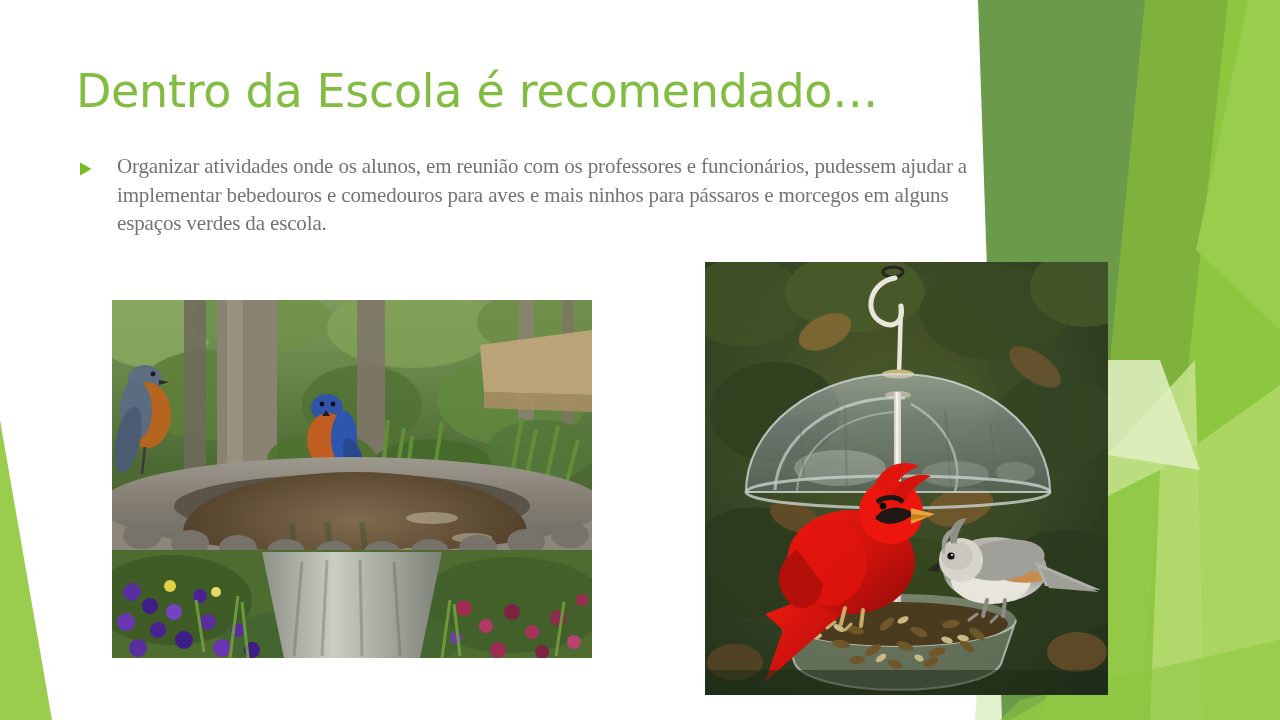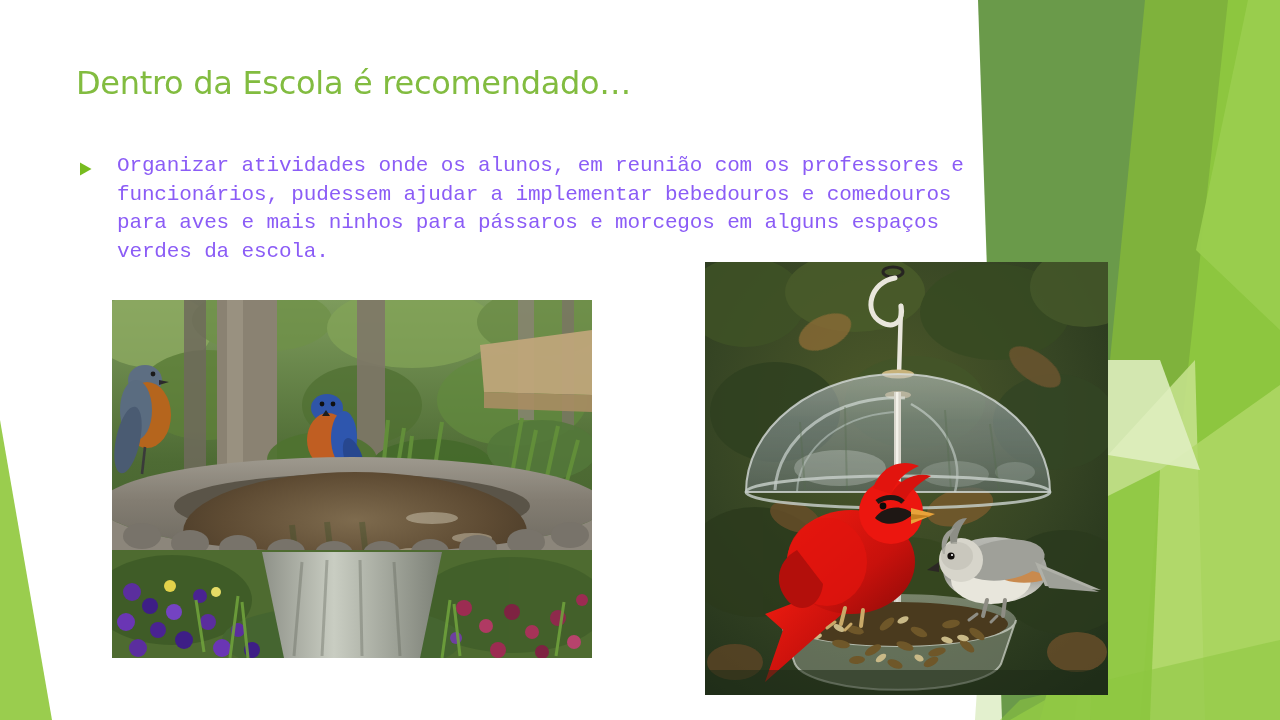--- a/index.html
+++ b/index.html
@@ -27,21 +27,21 @@
     width: 1280px;
     height: 720px;
   }
 
   
   #title {
     position: absolute;
     left: 76px;
     top: 66px;
     width: 860px;
-    font-size: 32px;
+    font-size: 46px;
     line-height: 1.1;
     font-weight: normal;
     letter-spacing: -0.3px;
     color: #82BC40;
     font-family: "DejaVu Sans", sans-serif;
     white-space: nowrap;
   }
 
   
   #body-block {
@@ -55,24 +55,24 @@
   .bullet-marker {
     flex: 0 0 auto;
     width: 22px;
     margin-top: 9px;
     line-height: 0;
   }
   .bullet-marker svg { display: block; }
   .bullet-text {
     flex: 1 1 auto;
     margin-left: 17px;
-    font-family: Liberation Mono, monospace;
+    font-family: Liberation Serif, serif;
     font-size: 21px;
     line-height: 28.5px;
-    color: #8b5cf6;
+    color: #737373;
     letter-spacing: -0.15px;
   }
 
   
   .picture {
     position: absolute;
     overflow: hidden;
     background: #3a4a28;
   }
   #pic-birdbath {

